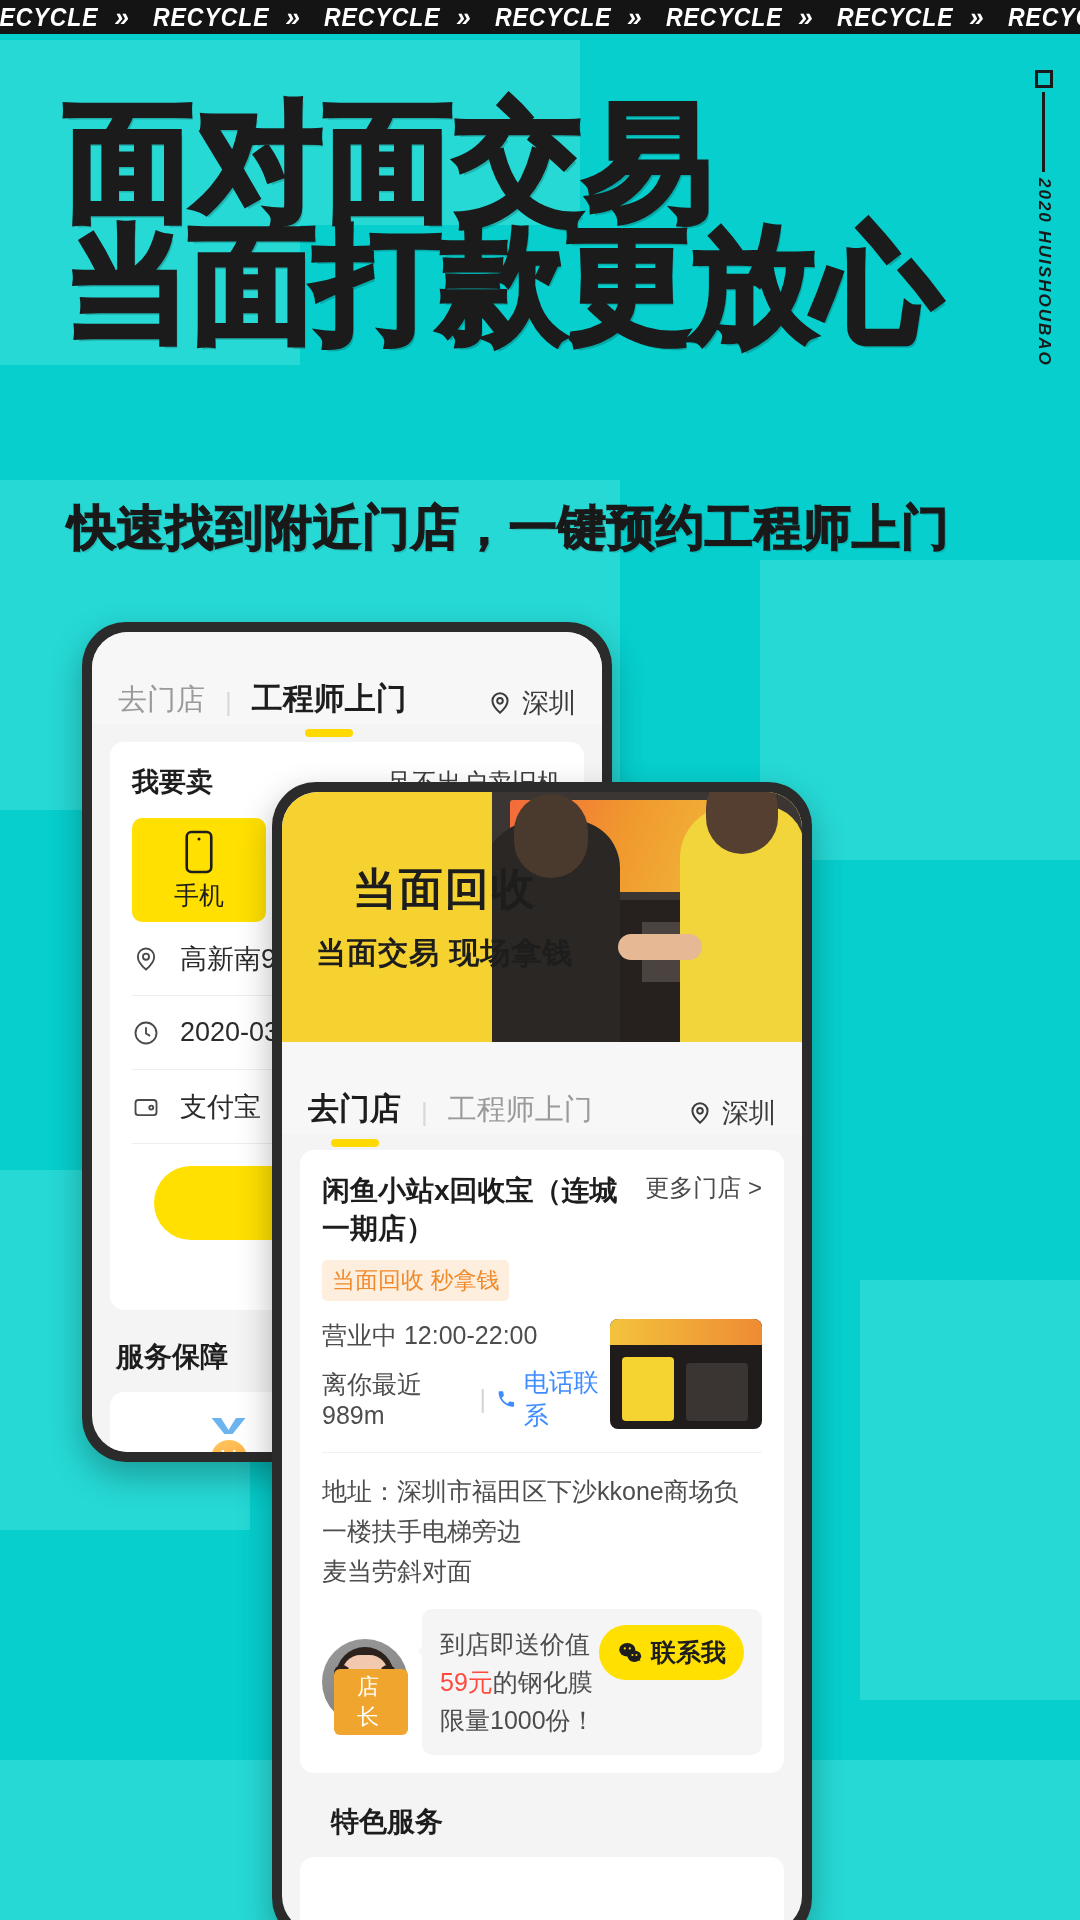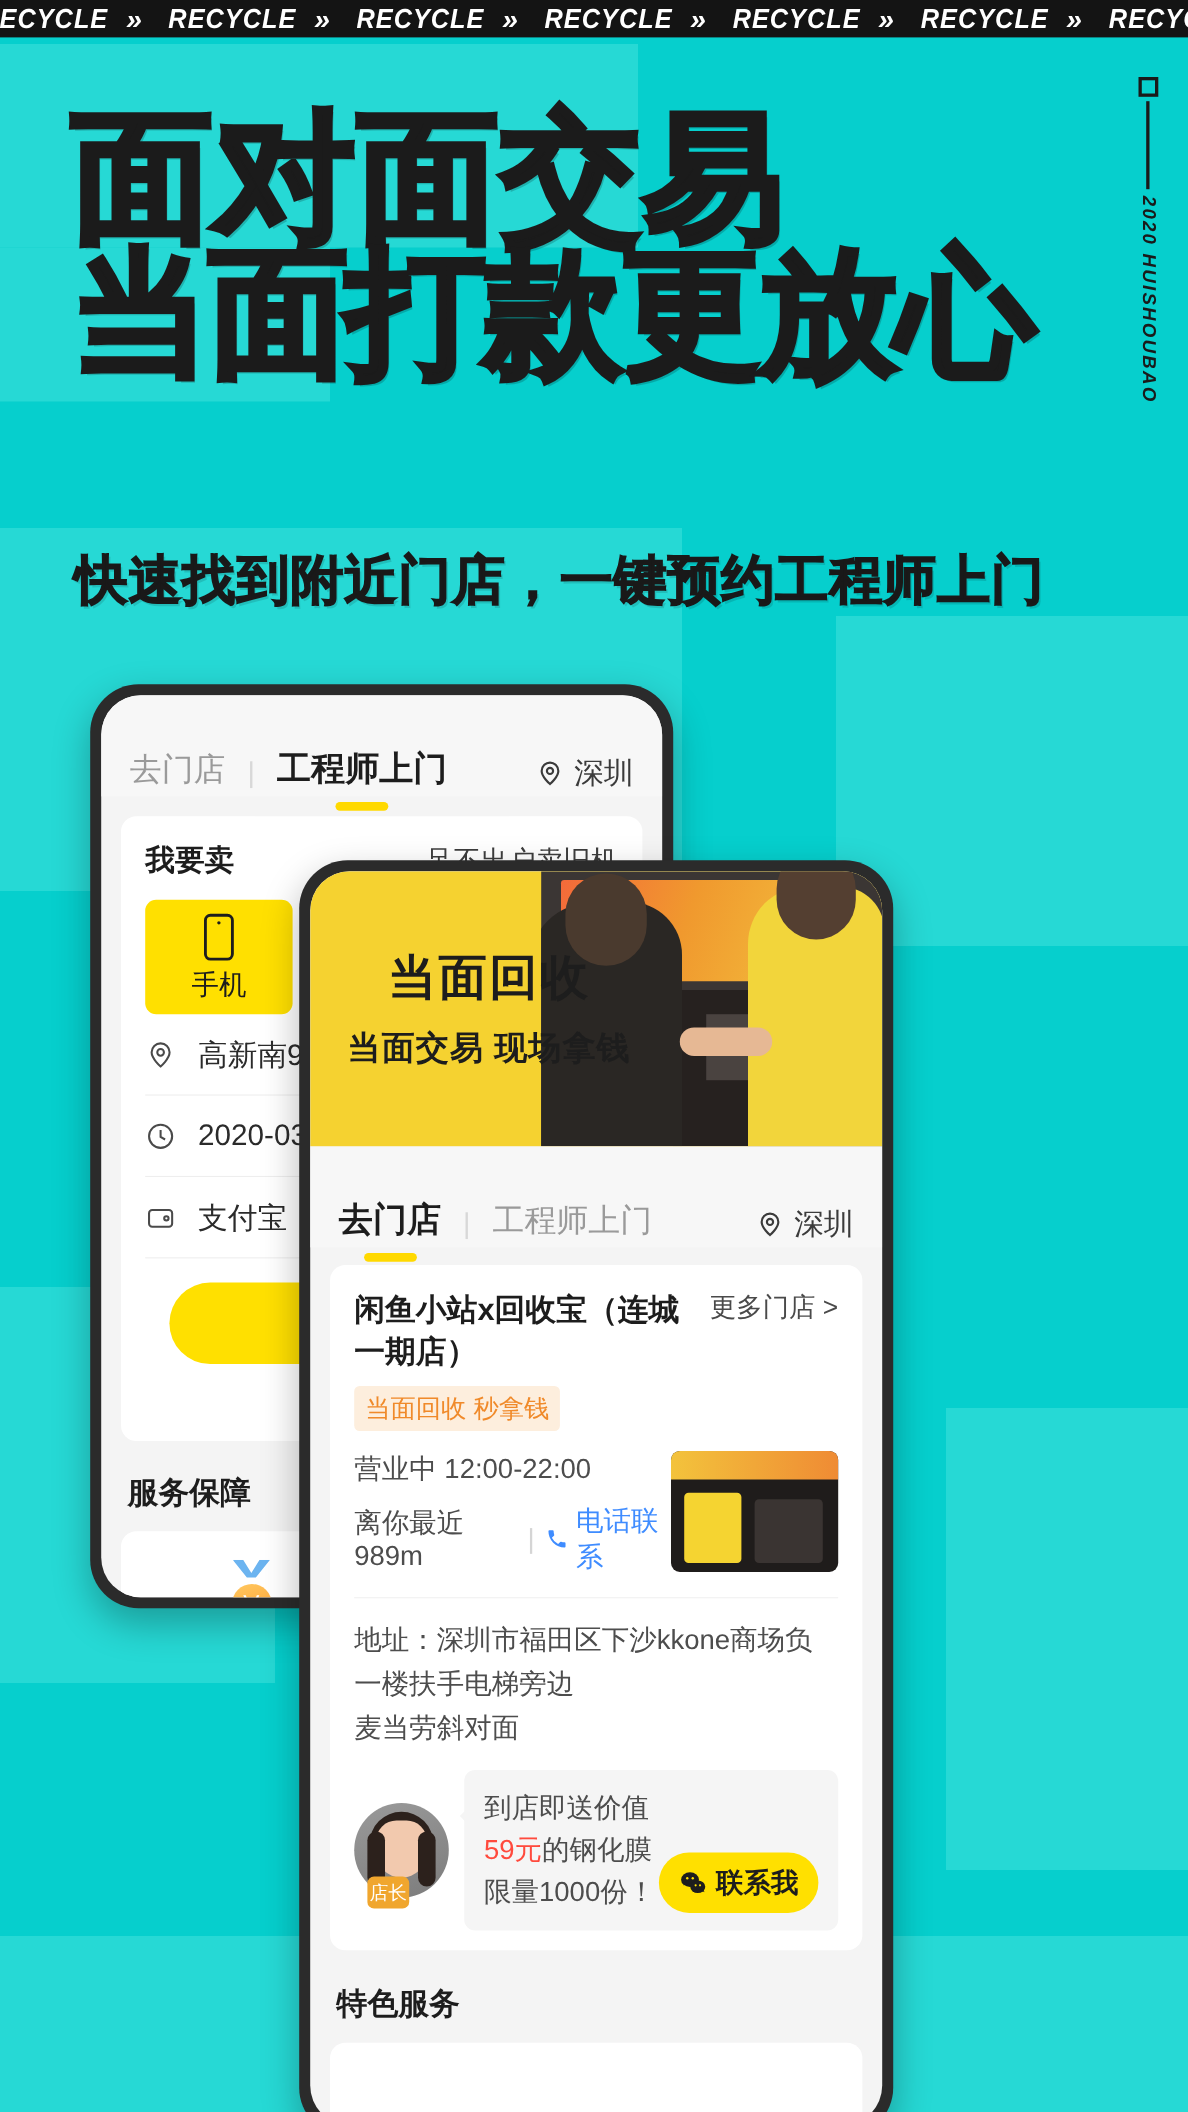--- a/index.html
+++ b/index.html
@@ -164,29 +164,29 @@
   .st-band { position:absolute; left:0; top:0; width:100%; height:26px; background:linear-gradient(90deg,#f3c33c,#ef8b34);}
   .st-box  { position:absolute; left:12px; top:38px; width:52px; height:64px; background:#f5d431; border-radius:4px;}
   .st-box2 { position:absolute; left:76px; top:44px; width:62px; height:58px; background:#3a3432; border-radius:4px;}
   .addr { border-top:1px solid #f0f0f0; margin-top:6px; padding-top:18px; font-size:25px; color:#4d4d4d; line-height:40px;}
   .promo { display:flex; align-items:center; margin-top:18px; gap:0; }
   .avatar { width:86px; height:86px; border-radius:50%; background:linear-gradient(160deg,#9a9a9a,#7c7c7c); position:relative; flex:none;}
   .av-face{position:absolute;left:20px;top:16px;width:46px;height:52px;border-radius:24px 24px 30px 30px;background:#f2c9ae;}
   .av-hair{position:absolute;left:14px;top:8px;width:58px;height:40px;border-radius:30px 30px 0 0;background:#2c211c;}
   .av-hair2{position:absolute;left:12px;top:26px;width:16px;height:50px;border-radius:8px;background:#2c211c;}
   .av-hair3{position:absolute;right:12px;top:26px;width:16px;height:50px;border-radius:8px;background:#2c211c;}
-  .av-badge{position:absolute;left:12px;bottom:-10px;background:#f0a62e;color:#fff;font-size:17px;padding:3px 2px;border-radius:6px;}
+  .av-badge{position:absolute;left:12px;bottom:-10px;background:#f0a62e;color:#fff;font-size:22px;padding:3px 23px;border-radius:6px;}
   .bubble { flex:1; background:#f5f5f5; border-radius:10px; padding:16px 18px; margin-left:14px;
-            display:flex; align-items:flex-end; position:relative;}
+            display:flex; align-items:flex-start; position:relative;}
   .bubble::before{content:"";position:absolute;left:-12px;top:34px;border:8px solid transparent;border-right-color:#f5f5f5;}
   .bub-txt { font-size:25px; color:#4d4d4d; line-height:38px; flex:1;}
   .bub-txt .red { color:#ff4a3d; }
   .wx-btn { background:#ffe000; border-radius:30px; padding:11px 18px; display:flex; align-items:center; gap:8px;
             font-size:25px; color:#1d1d1d; white-space:nowrap; font-weight:bold;}
-  .feat-title { font-size:28px; font-weight:bold; color:#1d1d1d; padding:30px 24px 16px 24px;}
+  .feat-title { font-size:28px; font-weight:bold; color:#1d1d1d; padding:30px 24px 16px 24px;margin-left:25px;}
   .feat-card { background:#fff; margin:0 18px; border-radius:14px; height:90px;}
   svg { display:block; }
 </style>
 </head>
 <body>
 
 <div class="bg">
   <div class="bg-blk b1"></div>
   <div class="bg-blk b2"></div>
   <div class="bg-blk b3"></div>

